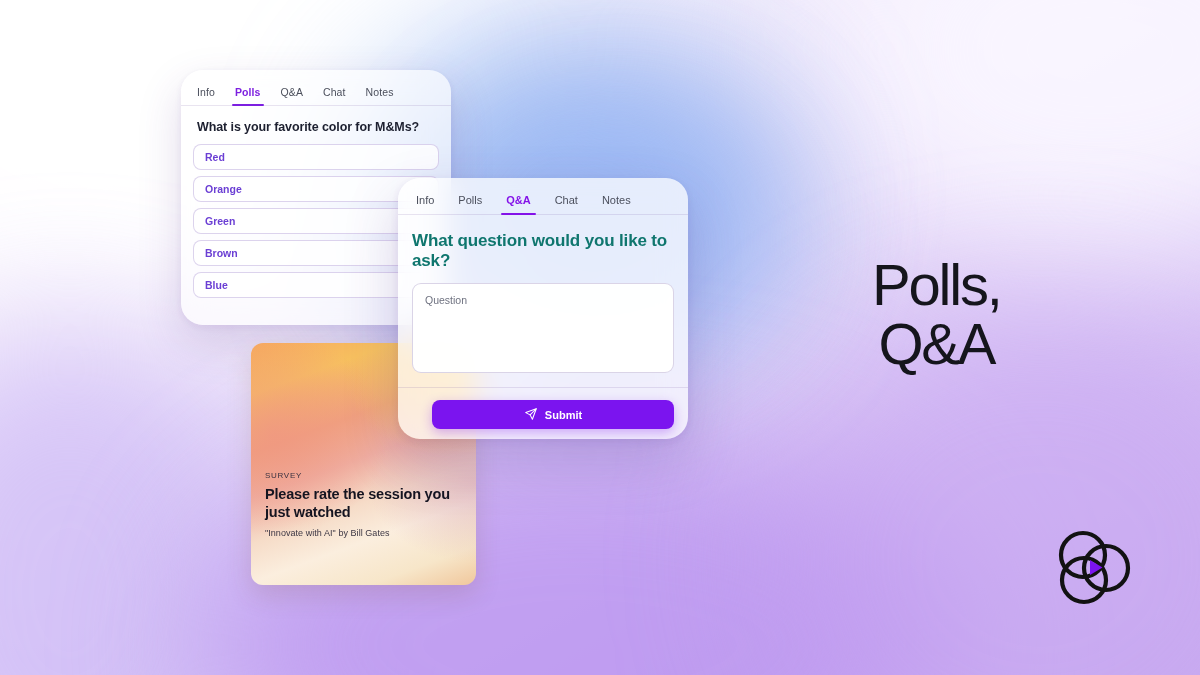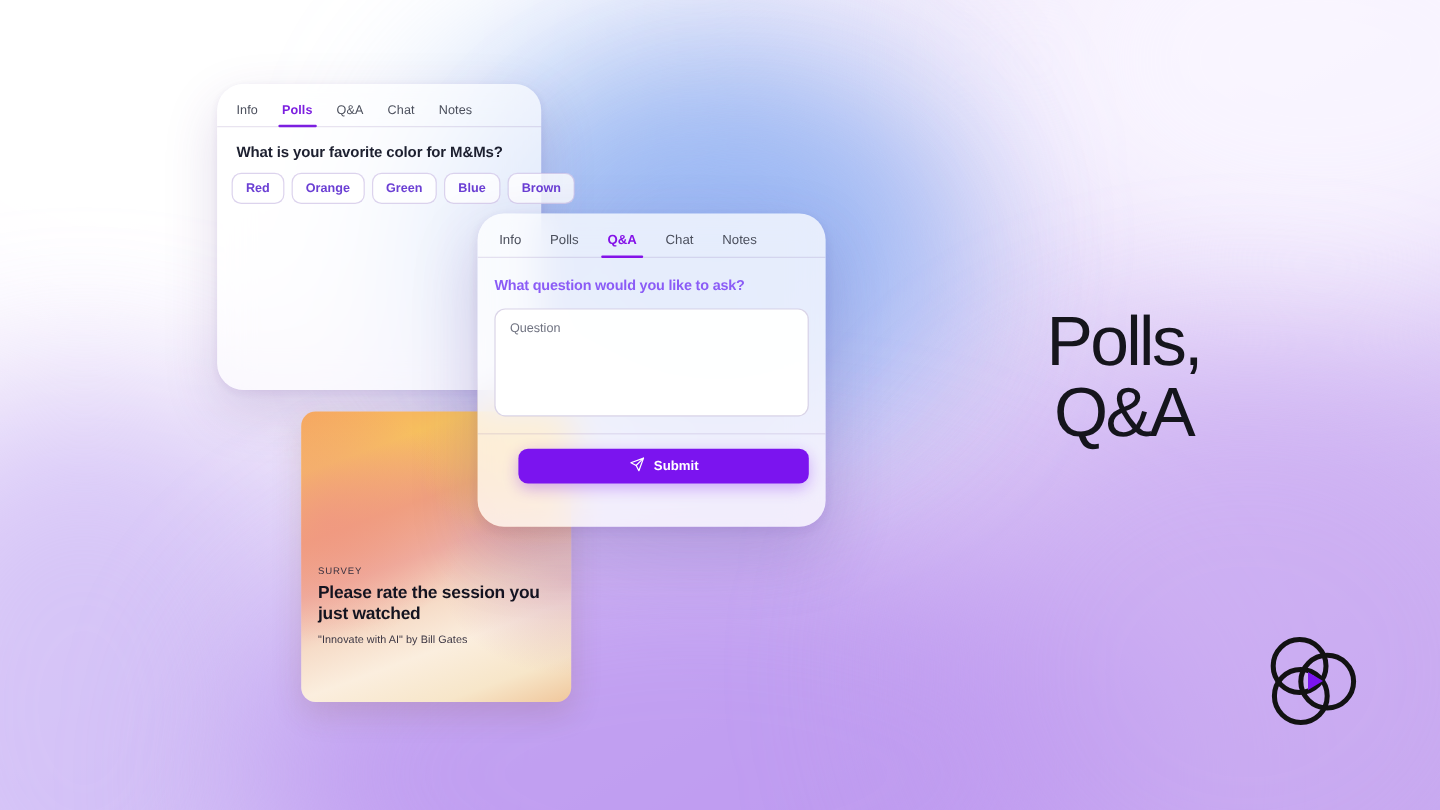--- a/index.html
+++ b/index.html
@@ -79,21 +79,21 @@
   }
   .tab.active { color:#7c1fe0; font-weight:600; }
   .tab.active::after {
     content:""; position:absolute; left:-3px; right:-3px; bottom:-1px;
     height:2px; background:#7c1fe0; border-radius:2px;
   }
   .poll-q {
     font-size:12.5px; font-weight:700; color:#1d2030;
     padding:14px 16px 0 16px; letter-spacing:-.1px;
   }
-  .poll-list { padding:10px 12px 0 12px; display:flex; flex-direction:row; gap:6px; }
+  .poll-list { padding:10px 12px 0 12px; display:flex; flex-direction:column; gap:6px; }
   .poll-opt {
     height:26px; border-radius:8px;
     background:rgba(255,255,255,0.80);
     border:1px solid rgba(140,108,196,0.30);
     display:flex; align-items:center;
     padding:0 11px;
     font-size:10.5px; font-weight:600; color:#6b3fd4;
   }
 
   
@@ -167,21 +167,21 @@
     padding:16px 18px 0 18px;
     border-bottom:1px solid rgba(120,90,160,0.16);
   }
   .qa-tab { font-size:11px; color:#4b4f5c; padding-bottom:8px; position:relative; }
   .qa-tab.active { color:#8412e8; font-weight:600; }
   .qa-tab.active::after {
     content:""; position:absolute; left:-5px; right:-5px; bottom:-1px;
     height:2.5px; background:#8412e8; border-radius:2px;
   }
   .qa-q {
-    font-size:12px; font-weight:700; color:#8b5cf6;
+    font-size:17px; font-weight:700; color:#0f766e;
     padding:16px 14px 0 14px; letter-spacing:-.15px;
   }
   .qa-textarea {
     margin:12px 14px 0 14px; height:90px;
     background:rgba(255,255,255,0.97);
     border:1px solid rgba(140,120,180,0.32);
     border-radius:9px; padding:10px 12px;
     font-size:10.5px; color:#6f7280;
   }
   .qa-divider { margin:14px 0 0 0; height:1px; background:rgba(120,90,160,0.16); }
@@ -225,22 +225,22 @@
     <div class="tab active">Polls</div>
     <div class="tab">Q&amp;A</div>
     <div class="tab">Chat</div>
     <div class="tab">Notes</div>
   </div>
   <div class="poll-q">What is your favorite color for M&amp;Ms?</div>
   <div class="poll-list">
     <div class="poll-opt">Red</div>
     <div class="poll-opt">Orange</div>
     <div class="poll-opt">Green</div>
+    <div class="poll-opt">Brown</div>
     <div class="poll-opt">Blue</div>
-    <div class="poll-opt">Brown</div>
   </div>
 </div>
 
 <div class="notif-card">
   <div class="notif-head">
     <span class="sparkle">
       <svg width="13" height="13" viewBox="0 0 24 24">
         <path d="M10 3 L11.6 8.4 L17 10 L11.6 11.6 L10 17 L8.4 11.6 L3 10 L8.4 8.4 Z" fill="#5b3fe0"></path>
         <path d="M18 2.5 L18.8 5.2 L21.5 6 L18.8 6.8 L18 9.5 L17.2 6.8 L14.5 6 L17.2 5.2 Z" fill="#7c5cf0"></path>
       </svg>

